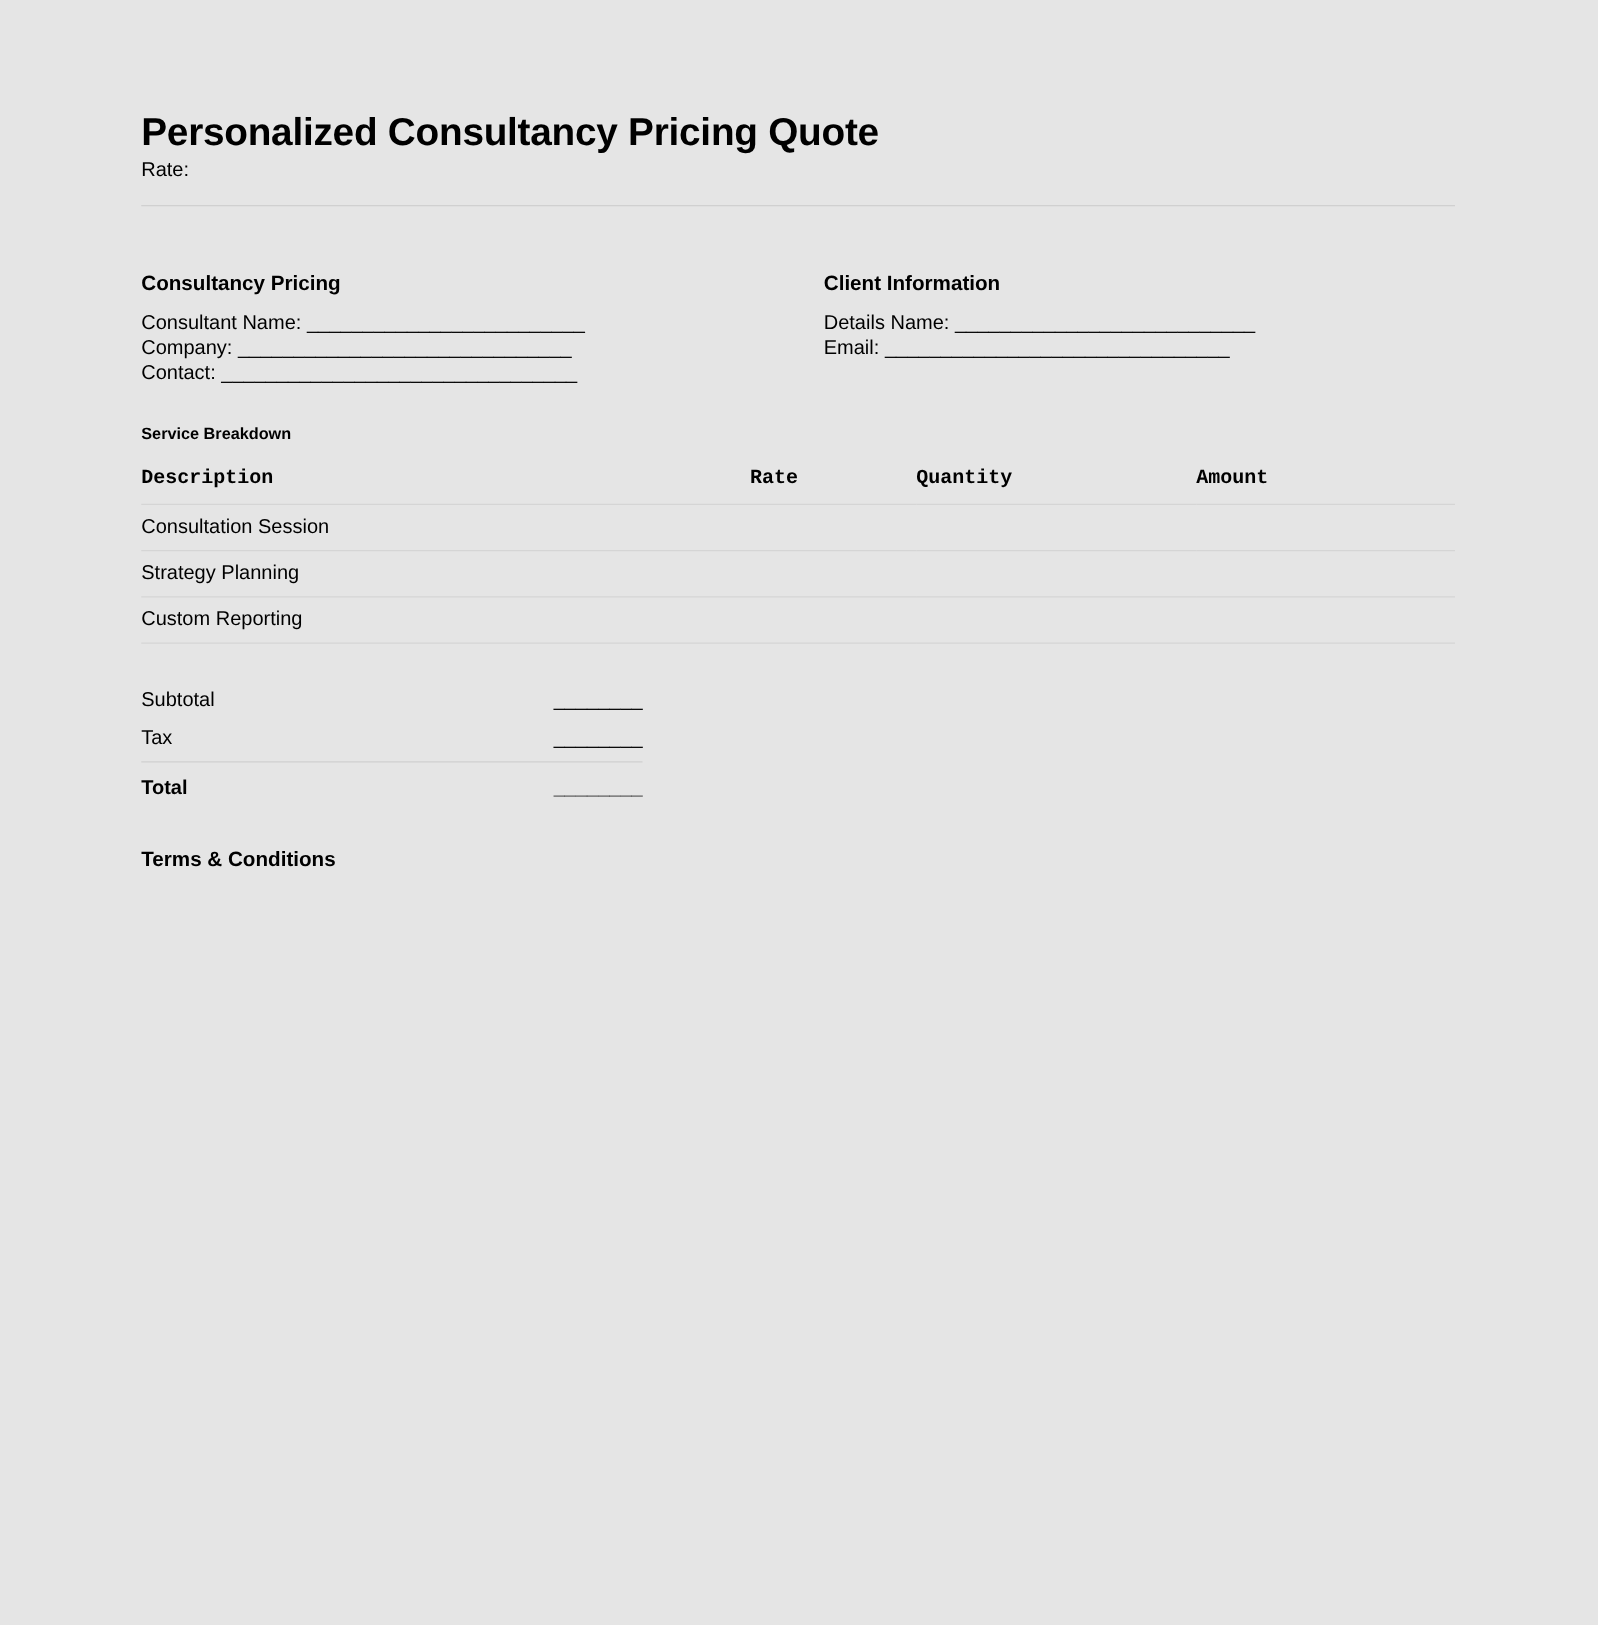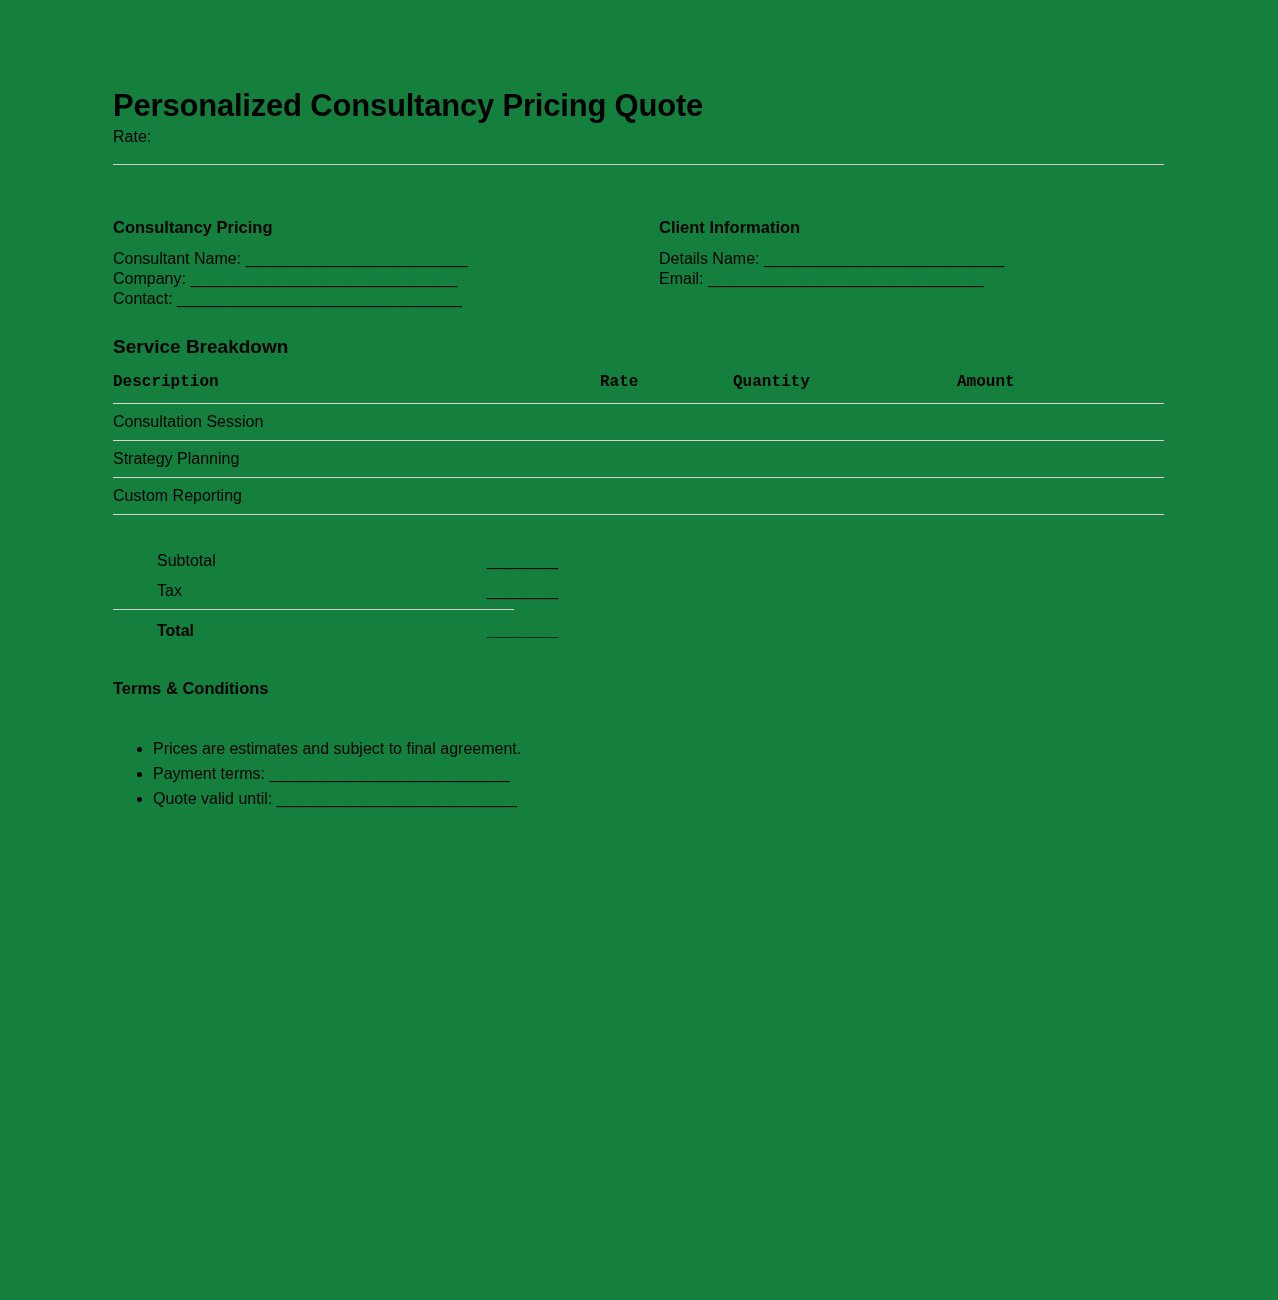--- a/index.html
+++ b/index.html
@@ -11,21 +11,21 @@
     width: 1278px;
     height: 1300px;
     font-family: "Liberation Sans", sans-serif;
     color: #000000;
     -webkit-font-smoothing: antialiased;
   }
   .page {
     position: relative;
     width: 1278px;
     height: 1300px;
-    background: #15803d;
+    background: #e5e5e5;
     box-sizing: border-box;
     padding: 88px 114px 0 113px;
   }
 
   
   .doc-title {
     font-size: 31px;
     font-weight: bold;
     line-height: 36px;
     letter-spacing: -0.2px;
@@ -63,21 +63,21 @@
     line-height: 20px;
     white-space: nowrap;
   }
   .fill {
     letter-spacing: 0px;
     font-size: 16px;
   }
 
   
   .breakdown-heading {
-    font-size: 19px;
+    font-size: 13px;
     font-weight: bold;
     line-height: 20px;
     margin: 28px 0 0 0;
   }
   table.breakdown {
     width: 1051px;
     border-collapse: collapse;
     margin-top: 16px;
     table-layout: fixed;
   }
@@ -109,21 +109,21 @@
     width: 401px;
     margin-top: 31px;
   }
   .totals-row {
     display: flex;
     align-items: center;
     font-size: 16px;
     line-height: 20px;
     height: 30px;
   }
-  .totals-row .label { flex: 0 0 330px; margin-left: 44px; }
+  .totals-row .label { flex: 0 0 330px; }
   .totals-row .value-line {
     flex: 1 1 auto;
     text-align: left;
   }
   .totals-sep {
     border: 0;
     border-top: 1px solid #d0d0d0;
     margin: 3px 0 0 0;
     width: 401px;
   }
@@ -238,19 +238,14 @@
       <span class="value-line">________</span>
     </div>
     <hr class="totals-sep">
     <div class="totals-row total-row">
       <span class="label">Total</span>
       <span class="value-line">________</span>
     </div>
   </div>
 
   <div class="terms-heading">Terms &amp; Conditions</div>
-  <ul class="terms-list">
-    <li>Prices are estimates and subject to final agreement.</li>
-    <li>Payment terms: ___________________________</li>
-    <li>Quote valid until: ___________________________</li>
-  </ul>
 
 </div>
 
 </body></html>

